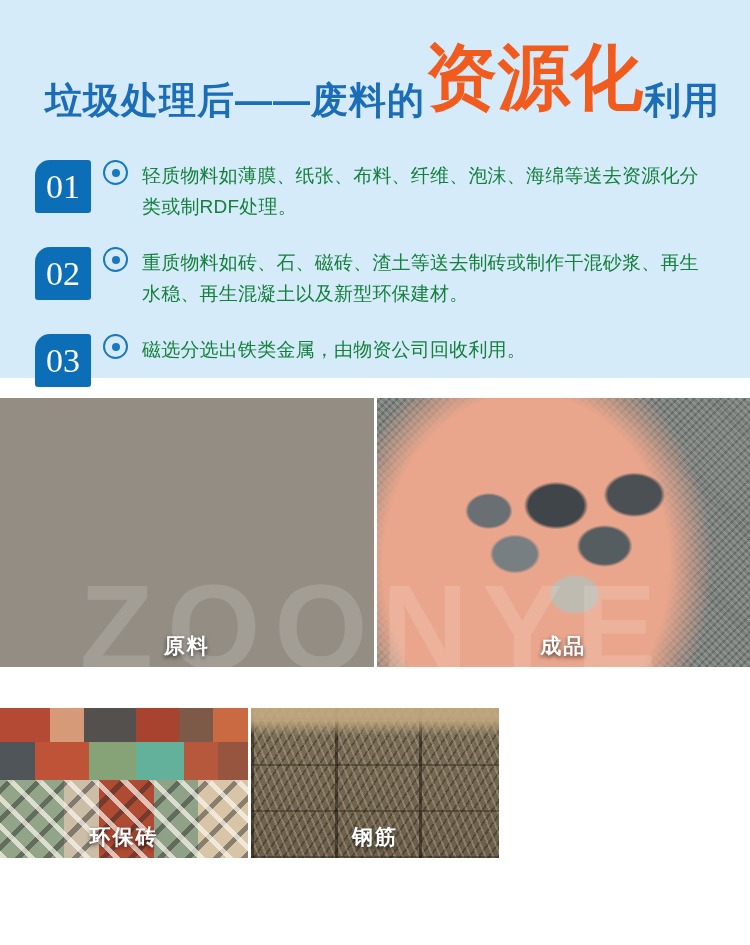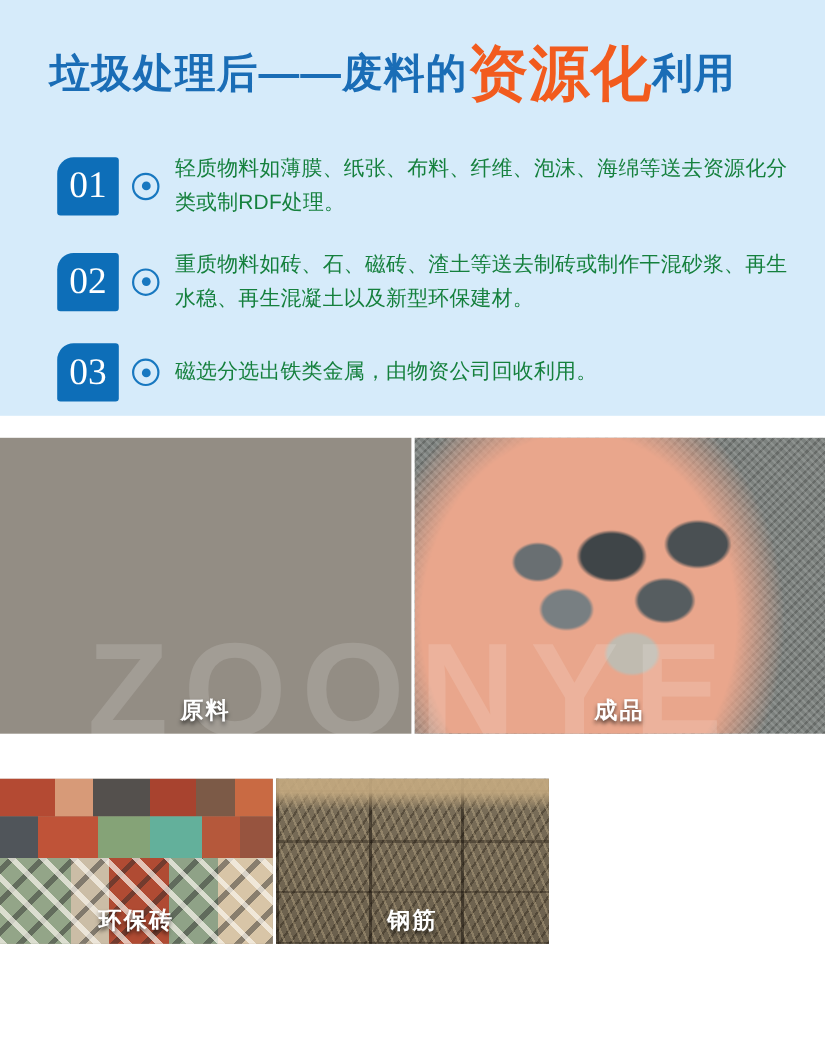--- a/index.html
+++ b/index.html
@@ -2,25 +2,25 @@
 <html><head>
 <meta charset="utf-8">
 <style>
   * { margin:0; padding:0; box-sizing:border-box; }
   html,body { background:#ffffff; }
   body { font-family:"Liberation Sans","DejaVu Sans",sans-serif; }
   .page { position:relative; width:750px; height:945px; margin:0 auto; background:#ffffff; overflow:hidden; }
 
   
   .panel { width:750px; height:378px; background:#d6ebfa; padding-top:30px; }
-  .title { display:flex; align-items:center; margin-left:45px; white-space:nowrap; }
+  .title { display:flex; align-items:flex-end; margin-left:45px; white-space:nowrap; }
   .t-blue { color:#1a6db6; font-size:37px; font-weight:bold; letter-spacing:1px; }
-  .t-orange { color:#f25b1e; font-size:55px; font-weight:bold; letter-spacing:1px; }
+  .t-orange { color:#f25b1e; font-size:72px; font-weight:bold; letter-spacing:1px; }
   .list { list-style:none; margin-top:34px; }
-  .item { display:flex; align-items:center; margin-left:52px; margin-bottom:25px; }
+  .item { display:flex; margin-left:35px; margin-bottom:25px; }
   .badge {
     flex:none; width:56px; height:53px; background:#0d6eb8; color:#ffffff;
     border-radius:15px 3px 3px 3px; font-family:"Liberation Serif","DejaVu Serif",serif;
     font-size:34px; display:flex; align-items:center; justify-content:center;
   }
   .bullet {
     flex:none; width:25px; height:25px; border:2px solid #1878c0; border-radius:50%;
     margin:0 14px 0 12px; position:relative;
   }
   .bullet::after {

